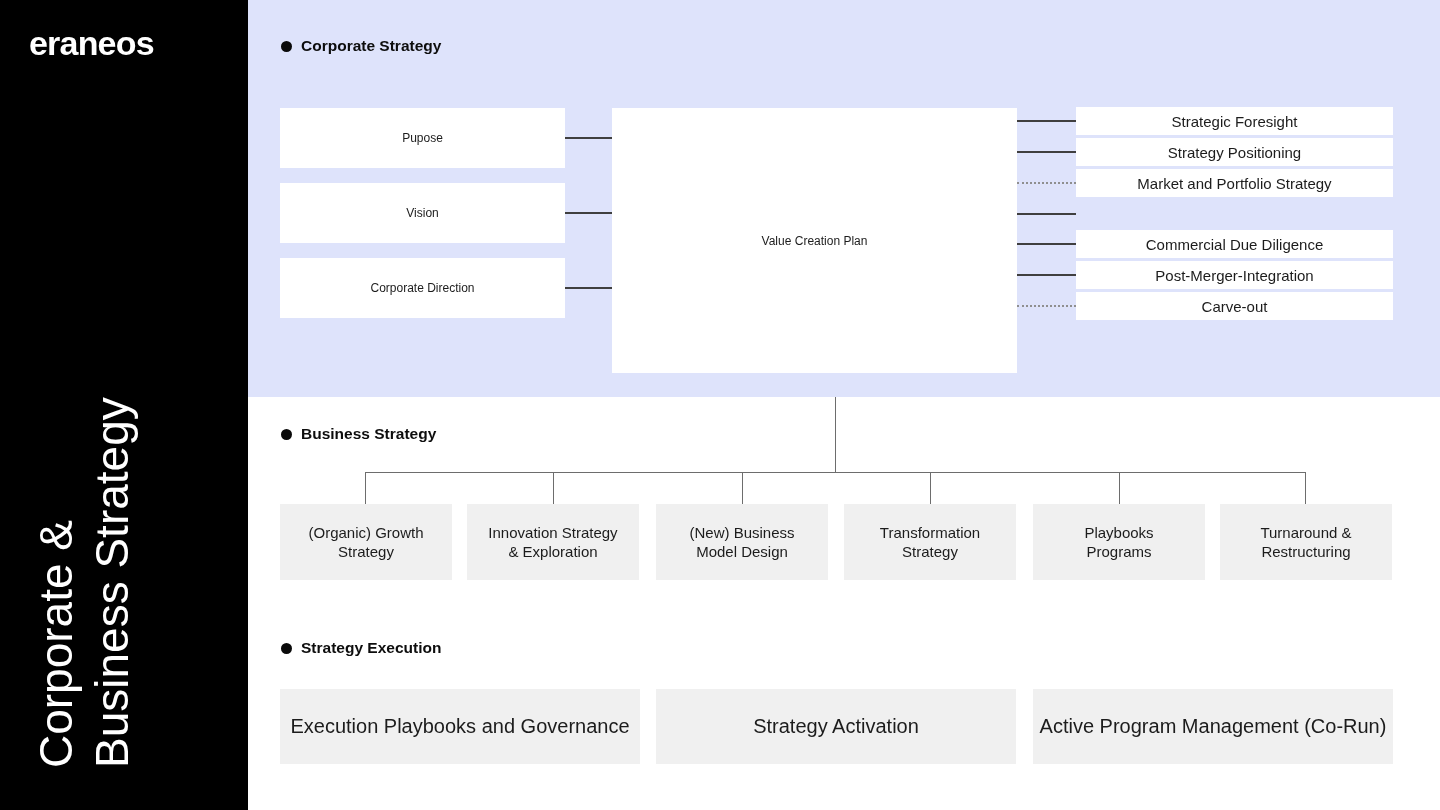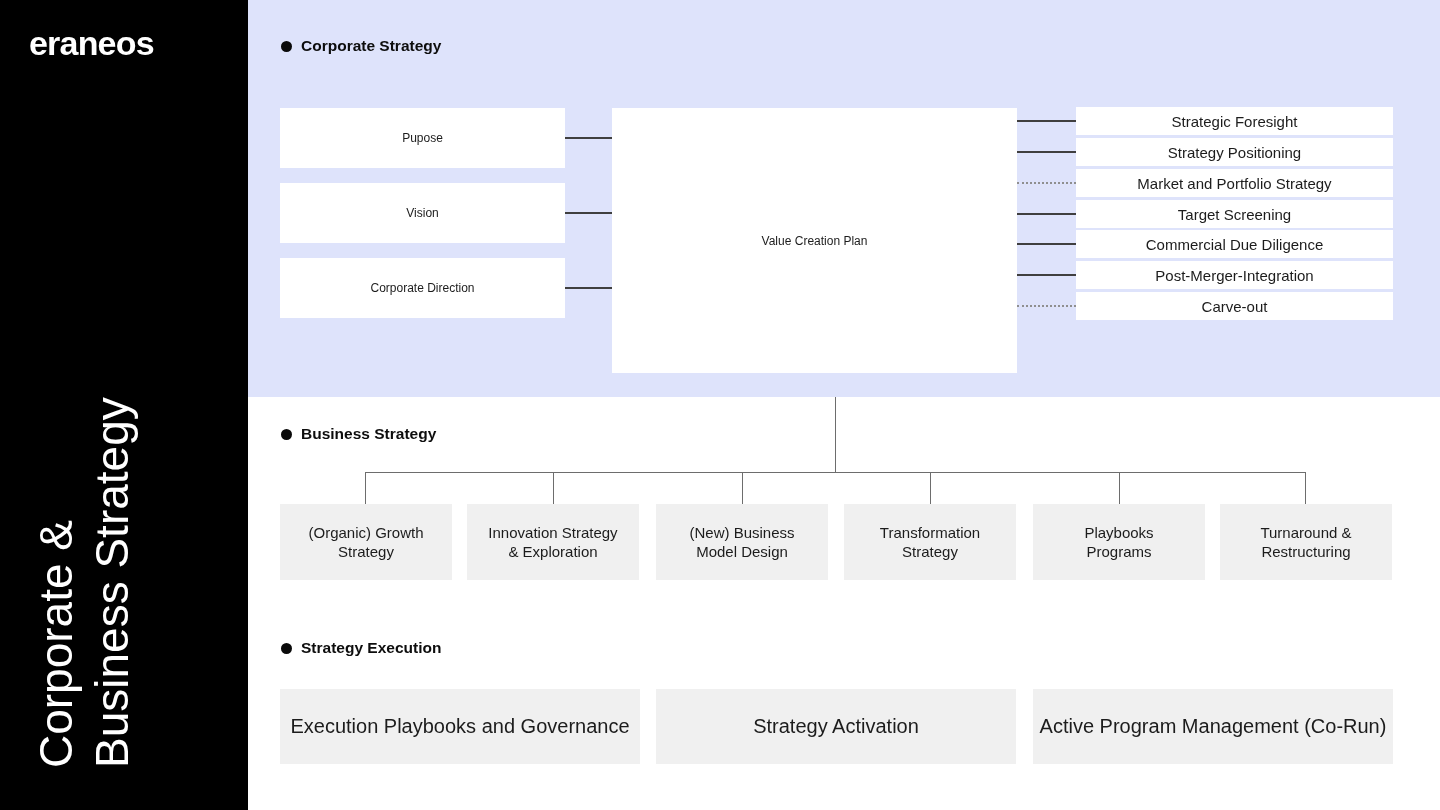--- a/index.html
+++ b/index.html
@@ -107,21 +107,20 @@
   <div class="rrow r2">
     <div class="conn" data-style="solid"></div>
     <div class="rbox">Strategy Positioning</div>
   </div>
   <div class="rrow r3">
     <div class="conn" data-style="dotted"></div>
     <div class="rbox">Market and Portfolio Strategy</div>
   </div>
   <div class="rrow r4">
     <div class="conn" data-style="solid"></div>
-    <div class="rbox">Target Screening</div>
   </div>
   <div class="rrow r5">
     <div class="conn" data-style="solid"></div>
     <div class="rbox">Commercial Due Diligence</div>
   </div>
   <div class="rrow r6">
     <div class="conn" data-style="solid"></div>
     <div class="rbox">Post-Merger-Integration</div>
   </div>
   <div class="rrow r7">

